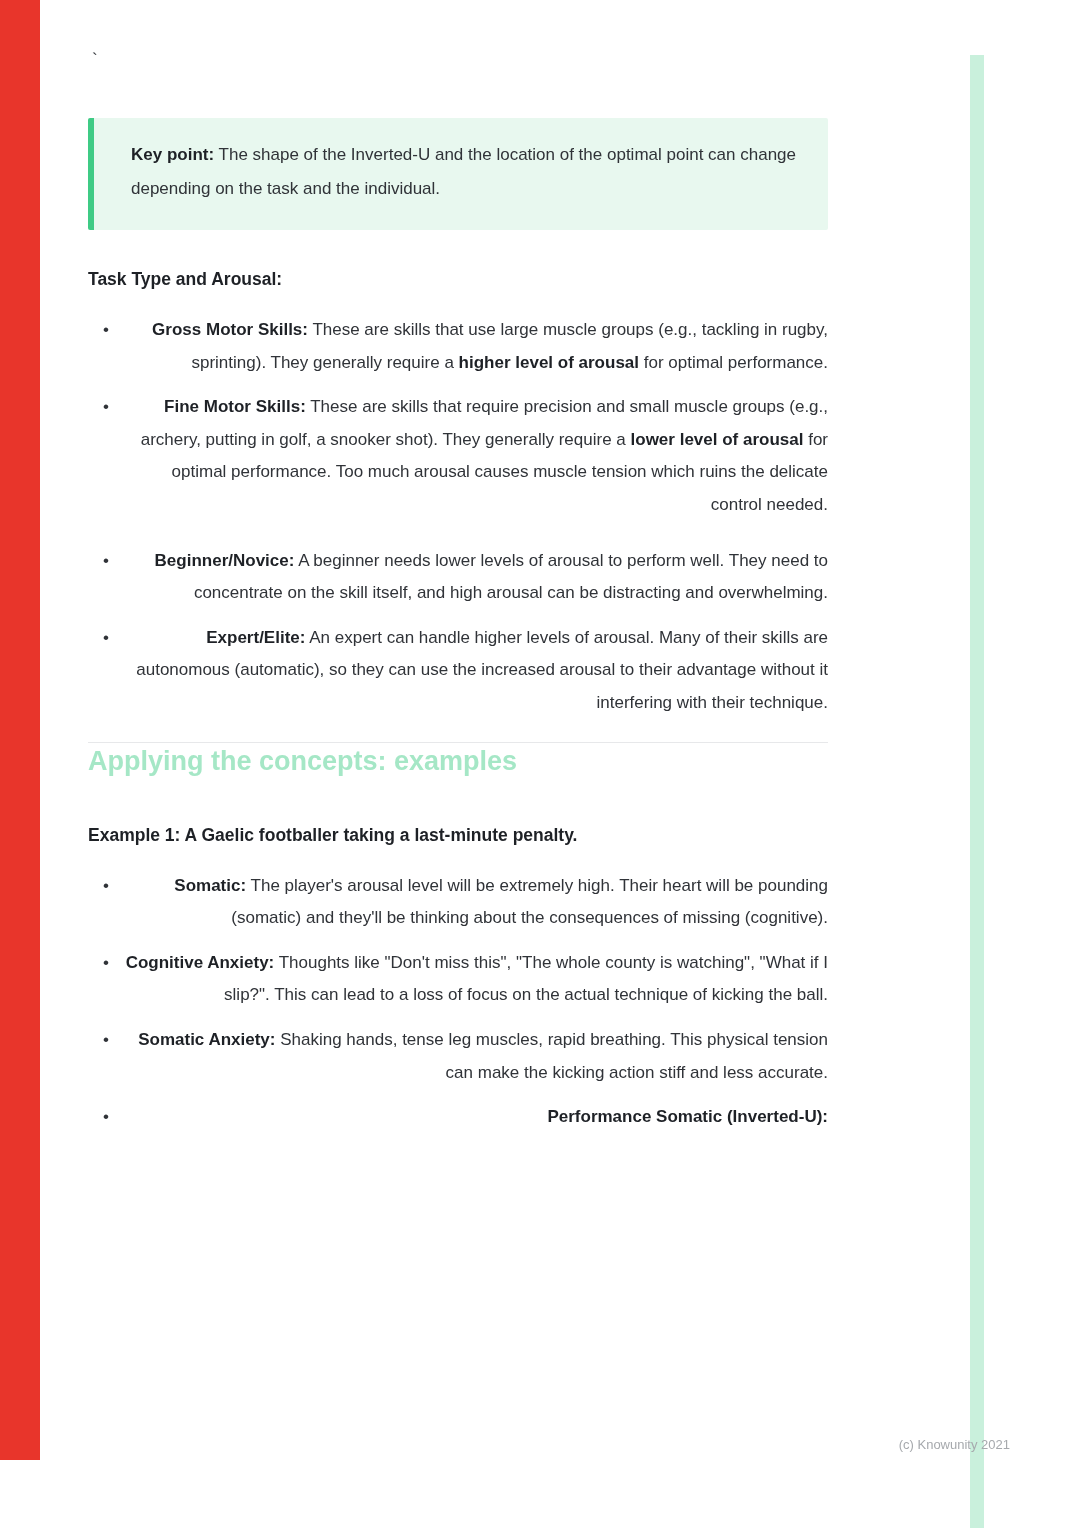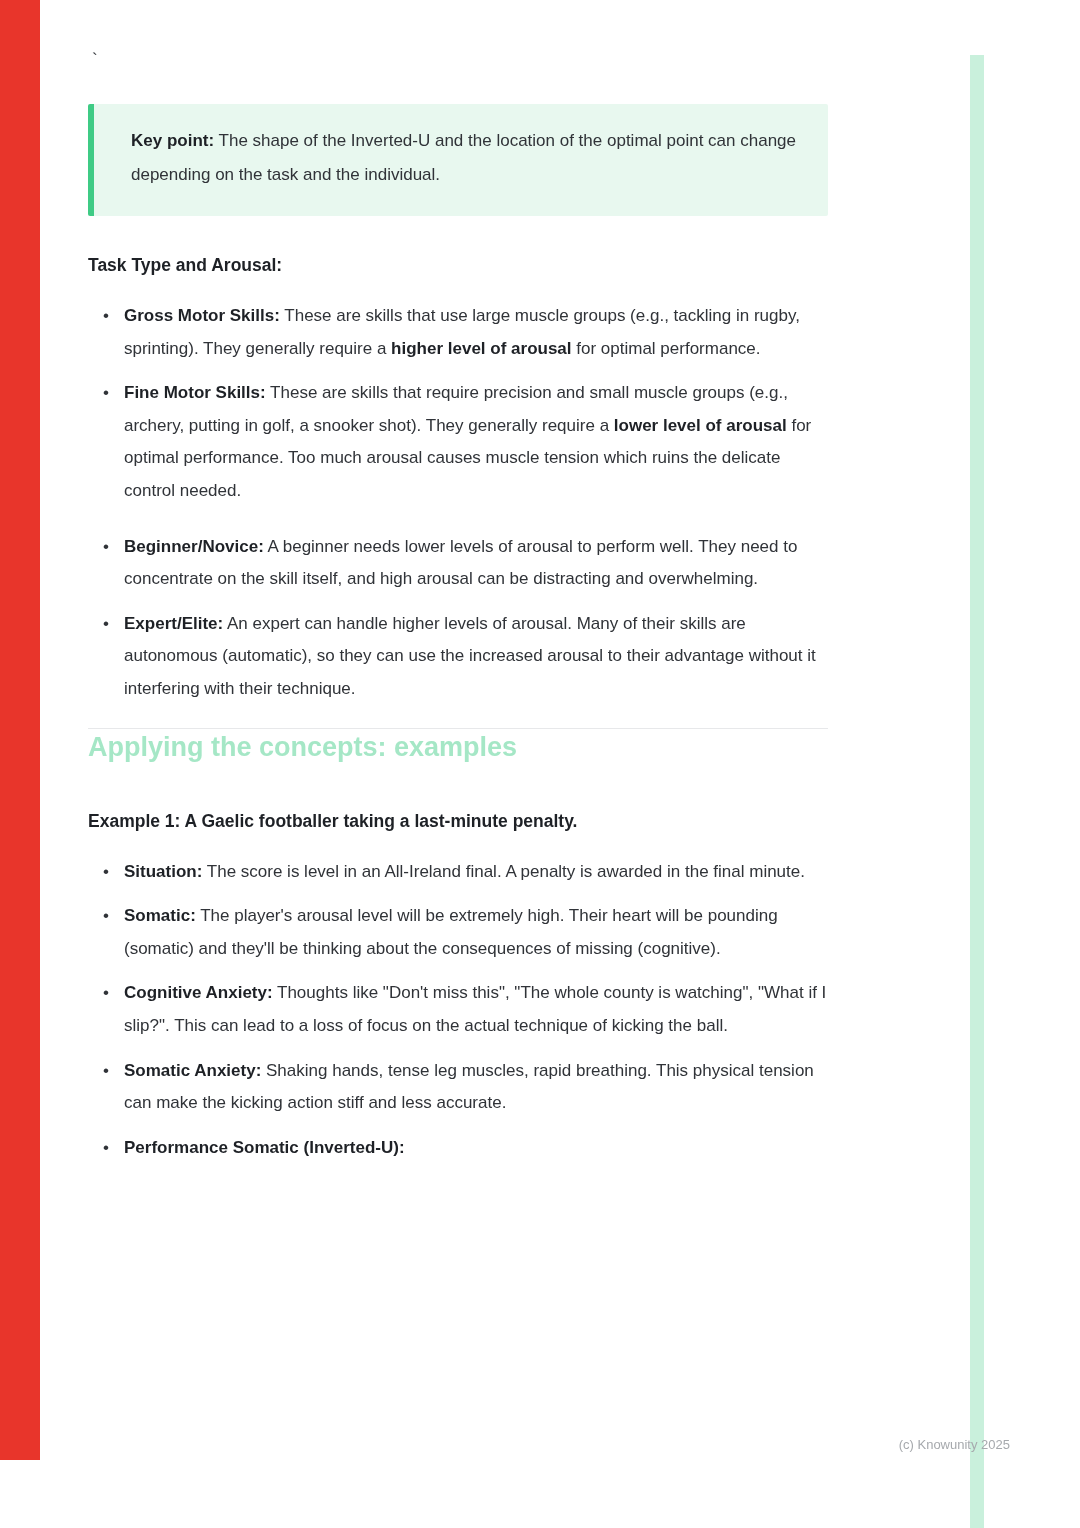--- a/index.html
+++ b/index.html
@@ -33,21 +33,21 @@
 
   .stray {
     margin-top: 50px;
     margin-left: 4px;
     height: 18px;
     font-size: 17px;
     color: #3a3d42;
   }
 
   .callout {
-    margin-top: 36px;
+    margin-top: 50px;
     background: var(--callout-bg, #e8f8ef);
     border-left: 6px solid var(--callout-border, #3fcb85);
     border-radius: 2px;
     padding: 20px 32px 24px 37px;
   }
   .callout-text {
     font-size: 17px;
     line-height: 34px;
     text-align: justify;
     color: var(--body-text, #303338);
@@ -67,20 +67,21 @@
     list-style: none;
     margin-top: 23px;
   }
   ul.bullets li {
     position: relative;
     padding-left: 36px;
     font-size: 17px;
     line-height: 32.6px;
     margin-bottom: 12px;
     color: var(--body-text, #303338);
+    text-align: right;
   }
   ul.bullets li::before {
     content: "\2022";
     position: absolute;
     left: 15px;
     top: 0;
     font-size: 17px;
   }
   b { font-weight: 700; color: var(--heading-text, #1e2126); }
 
@@ -130,22 +131,21 @@
     <li><b>Beginner/Novice:</b> A beginner needs lower levels of arousal to perform well. They need to concentrate on the skill itself, and high arousal can be distracting and overwhelming.</li>
     <li><b>Expert/Elite:</b> An expert can handle higher levels of arousal. Many of their skills are autonomous (automatic), so they can use the increased arousal to their advantage without it interfering with their technique.</li>
   </ul>
 
   <hr class="divider">
 
   <h2 class="big-heading">Applying the concepts: examples</h2>
 
   <h3 class="sub-heading example-heading">Example 1: A Gaelic footballer taking a last-minute penalty.</h3>
   <ul class="bullets">
-    <li><b>Situation:</b> The score is level in an All-Ireland final. A penalty is awarded in the final minute.</li>
     <li><b>Somatic:</b> The player's arousal level will be extremely high. Their heart will be pounding (somatic) and they'll be thinking about the consequences of missing (cognitive).</li>
     <li><b>Cognitive Anxiety:</b> Thoughts like "Don't miss this", "The whole county is watching", "What if I slip?". This can lead to a loss of focus on the actual technique of kicking the ball.</li>
     <li><b>Somatic Anxiety:</b> Shaking hands, tense leg muscles, rapid breathing. This physical tension can make the kicking action stiff and less accurate.</li>
     <li><b>Performance Somatic (Inverted-U):</b></li>
   </ul>
 
 </main>
 
-<div class="footer">(c) Knowunity 2025</div>
+<div class="footer">(c) Knowunity 2021</div>
 
 </body></html>

